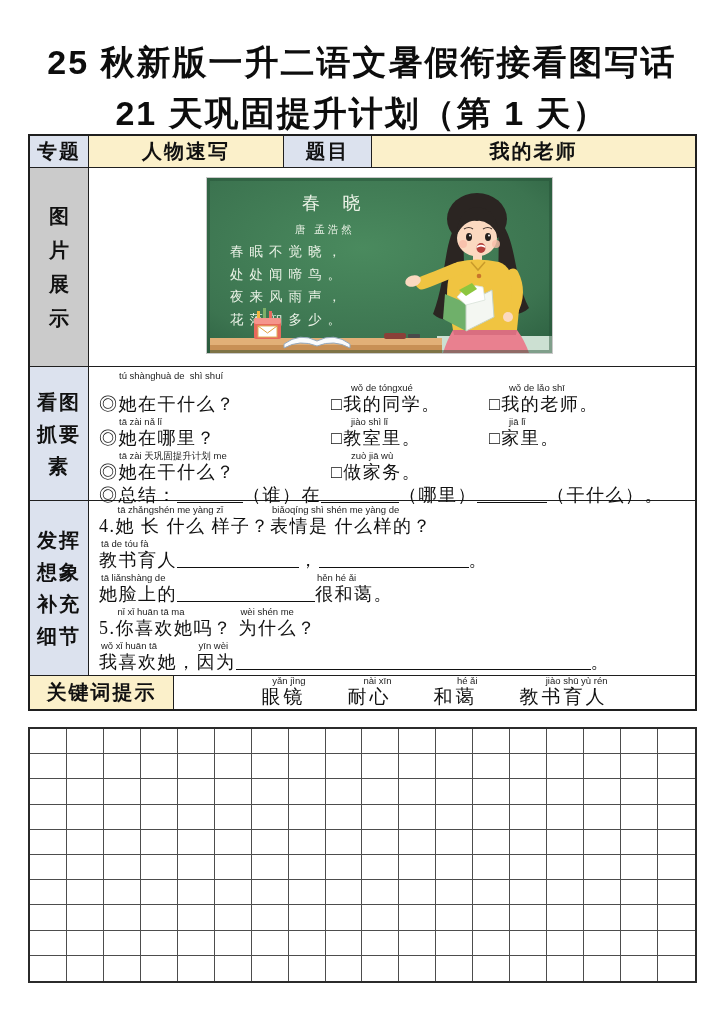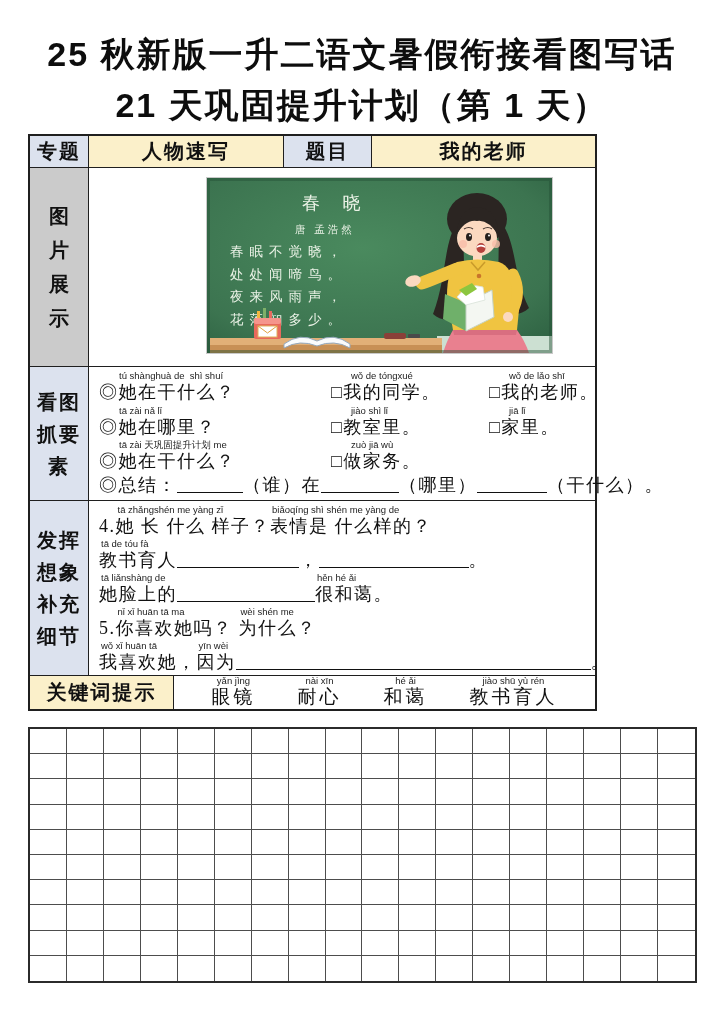--- a/index.html
+++ b/index.html
@@ -2,25 +2,25 @@
 <html><head>
 <meta charset="utf-8">
 <style>
   html,body{margin:0;padding:0;background:#fff;}
   .sheet{position:relative;width:724px;height:1024px;background:#ffffff;
          font-family:"Liberation Serif",serif;color:#111;overflow:hidden;}
 
   
   .titles{position:absolute;top:34px;left:0;right:0;text-align:center;
           font-family:"Liberation Sans",sans-serif;font-weight:900;color:#0d0d0d;}
-  .title1{font-size:34px;letter-spacing:2px;line-height:40px;}
+  .title1{font-size:34px;letter-spacing:2px;line-height:40px;margin-top:8px;}
   .title2{font-size:34px;letter-spacing:2px;line-height:40px;margin-top:11px;}
 
   
-  .wtable{position:absolute;left:28px;top:134px;width:569px;border:2px solid #1f1f1f;box-sizing:border-box;background:#fff;}
+  .wtable{position:absolute;left:28px;top:134px;width:669px;border:2px solid #1f1f1f;box-sizing:border-box;background:#fff;}
   .trow{display:flex;border-bottom:1.5px solid #1f1f1f;}
   .trow:last-child{border-bottom:none;}
   .cell{border-right:1.5px solid #1f1f1f;box-sizing:border-box;display:flex;align-items:center;justify-content:center;}
   .cell:last-child{border-right:none;}
   .r1{height:31px;} .r2{height:198px;} .r3{height:133px;} .r4{height:174px;} .r5{height:33px;}
   .w-label{width:59px;flex:none;} .w-topic{width:195px;flex:none;}
   .w-titlelab{width:88px;flex:none;} .w-rest{flex:1;min-width:0;} .w-kw{width:144px;flex:none;}
   .bg-blue{background:#DCE2EE;} .bg-cream{background:#FBF0CA;} .bg-gray{background:#CBCBCB;}
   .hdrtxt{font-family:"Liberation Sans",sans-serif;font-weight:600;font-size:20px;letter-spacing:2px;}
 
@@ -39,21 +39,21 @@
   .segline{display:flex;align-items:flex-end;}
   .seg{display:flex;flex-direction:column;justify-content:flex-end;}
   .pin{font-family:"Liberation Sans",sans-serif;font-size:9.5px;line-height:11px;color:#222;
        white-space:pre;padding-left:2px;}
   .txt{font-size:18px;line-height:23px;letter-spacing:1.5px;white-space:pre;}
   .blank{height:0;border-bottom:1.6px solid #111;margin-bottom:4px;flex:none;}
 
   
   .kw-content{flex:1;display:flex;align-items:flex-end;justify-content:center;padding-bottom:2px;}
   .kw-content .segline{gap:42px;}
-  .kw-content .pin{padding:0;text-align:center;}
+  .kw-content .pin{padding:0;text-align:right;}
   .kw-content .txt{font-size:19px;letter-spacing:3px;line-height:21px;}
 
   
   .writing-grid{position:absolute;left:28px;top:727px;width:669px;height:256px;
     border:2px solid #2b2b2b;box-sizing:border-box;display:grid;
     grid-template-columns:repeat(18,1fr);grid-template-rows:repeat(10,1fr);background:#fff;}
   .writing-grid>div{border-right:1px solid #4d4d4d;border-bottom:1px solid #4d4d4d;}
   .writing-grid>div:nth-child(18n){border-right:none;}
   .writing-grid>div:nth-last-child(-n+18){border-bottom:none;}
 </style>
@@ -166,21 +166,21 @@
     </div>
 
     <div class="trow r3">
       <div class="cell w-label bg-blue vlabel gap10">
         <span>看图</span>
         <span>抓要</span>
         <span>素</span>
       </div>
       <div class="cell w-rest content">
         <div class="segline">
-            <span class="seg" style="min-width: 232px;">
+            <span class="seg" style="min-width: 232px; gap: 12px;">
               <span class="pin" style="padding-left: 20px;">tú shànghuà de  shì shuí</span>
               <span class="txt">◎她在干什么？</span>
             </span>
             <span class="seg" style="min-width: 158px;">
               <span class="pin" style="padding-left: 20px;">wǒ de tóngxué</span>
               <span class="txt">□我的同学。</span>
             </span>
             <span class="seg">
               <span class="pin" style="padding-left: 20px;">wǒ de lǎo shī</span>
               <span class="txt">□我的老师。</span>

